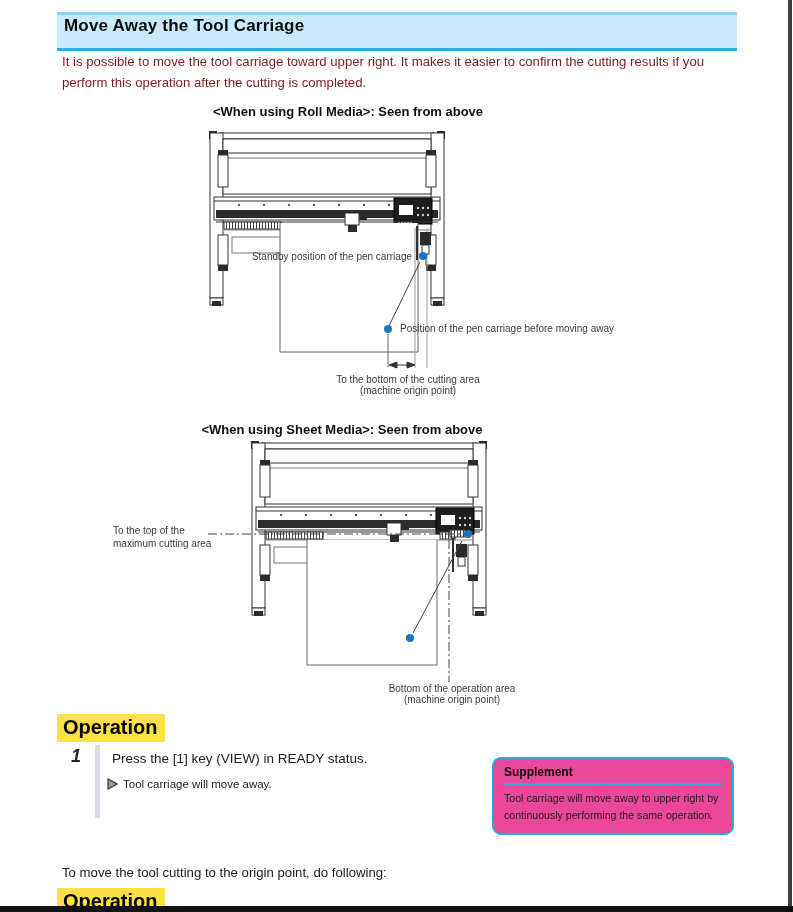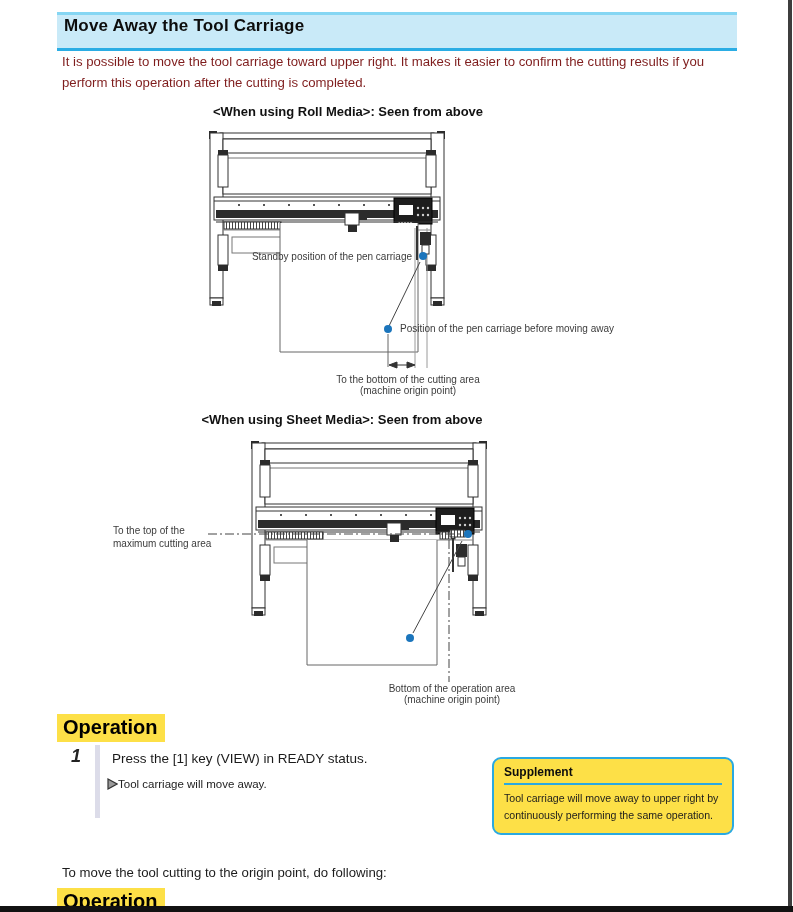--- a/index.html
+++ b/index.html
@@ -31,21 +31,21 @@
 
   .intro {
     left:62px; top:51px; width:676px;
     font-size:13.2px; line-height:21px; color:#7f1d1d;
   }
 
   .diagram-title {
     font-weight:bold; font-size:13px; color:#111; text-align:center;
   }
   #d1-title { left:178px; top:104px; width:340px; }
-  #d2-title { left:172px; top:412px; width:340px; }
+  #d2-title { left:172px; top:422px; width:340px; }
 
   svg { display:block; }
   svg text {
     font-family:"Liberation Sans", sans-serif;
     font-size:10px; fill:#3c3c3c;
   }
 
   
   .op-heading {
     display:inline-block;
@@ -57,26 +57,26 @@
   #op2 { left:57px; top:888px; }
 
   .step-number {
     left:71px; top:746px;
     font-size:18px; font-weight:bold; font-style:italic; color:#222;
   }
   .step-bar { left:95px; top:745px; width:5px; height:73px; background:#dcdce9; }
   .step-text { left:112px; top:751px; font-size:13.5px; color:#1a1a1a; }
   .step-result {
     left:107px; top:778px; font-size:11.5px; color:#222;
-    display:flex; align-items:center; 
+    display:flex; align-items:center; gap:5px;
   }
 
   .supplement {
     left:492px; top:757px; width:242px;
-    background:#fde047;
+    background:#ec4899;
     border:2px solid #2aa9e1;
     border-radius:9px;
     padding:6px 10px 9px 10px;
   }
   .supplement .sup-title { font-size:12px; font-weight:bold; color:#0d0d0d; }
   .supplement .sup-rule { height:2px; background:#2aa9e1; margin:4px 0 5px 0; }
   .supplement .sup-text { font-size:10.6px; line-height:17px; color:#1c1c1c; }
 
   .closing { left:62px; top:865px; width:600px; font-size:13.2px; color:#1c1c1c; }
 </style>

